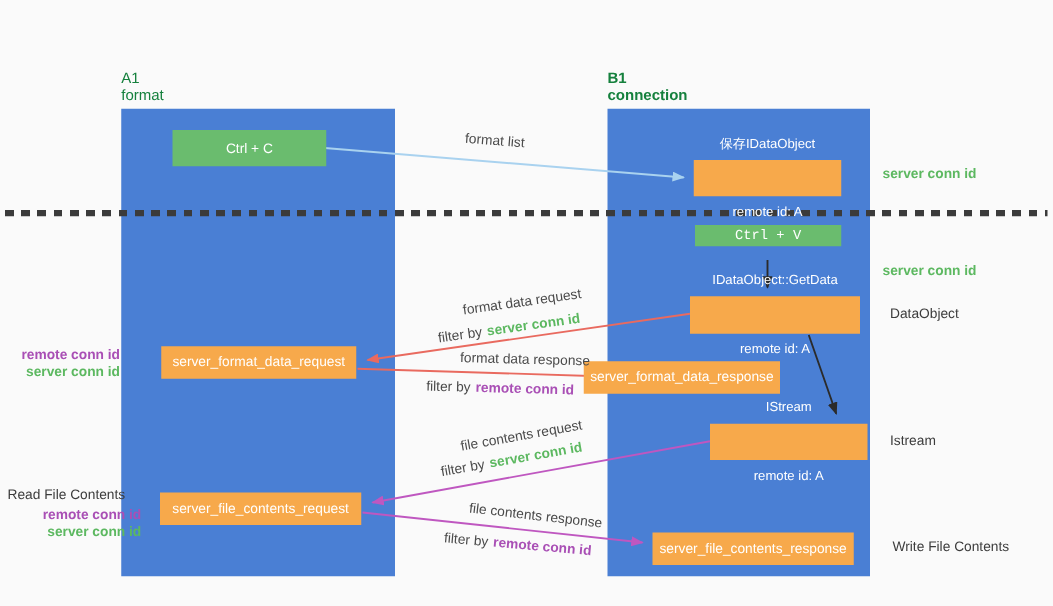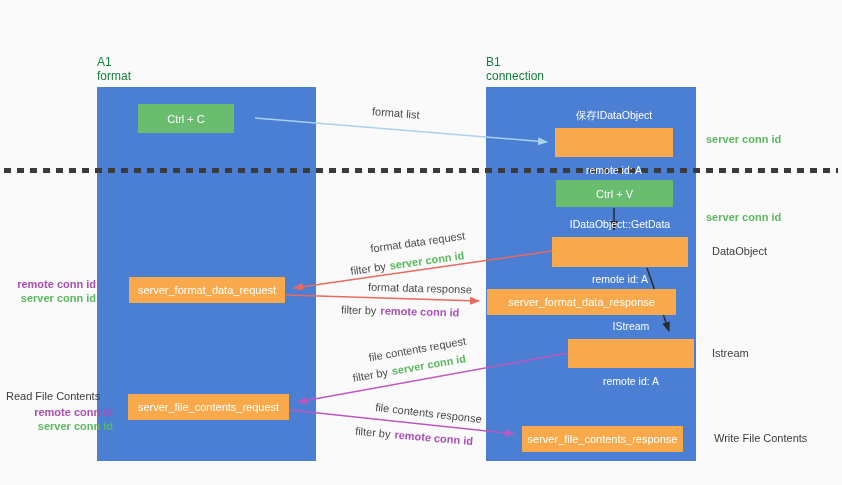--- a/index.html
+++ b/index.html
@@ -12,21 +12,21 @@
     font-size:16px; line-height:21px; color:#3d3d3d;
   }
   .lane { position:absolute; top:87px; height:374px; background:#4a7fd4; }
   .lane-a1 { left:97px; width:219px; }
   .lane-b1 { left:486px; width:210px; }
   .lane-header {
     position:absolute; top:55px; font-size:12px;
     line-height:14px; color:#15803d; z-index:3;
   }
   .lh-a1 { left:97px; width:219px; }
-  .lh-b1 { left:486px; width:210px; }
+  .lh-b1 { left:486px; width:210px;font-weight:bold; }
   .dotted-line {
     position:absolute; left:4px; top:168px; width:834px; height:5px; z-index:2;
     background:repeating-linear-gradient(90deg,#3b3b3b 0 7px,transparent 7px 13px);
   }
   .arrows { position:absolute; left:0; top:0; width:842px; height:485px; z-index:2; pointer-events:none; }
   .a-blue    { stroke:#a9d2ef; stroke-width:1.5; }
   .a-red     { stroke:#e96a5f; stroke-width:1.5; }
   .a-magenta { stroke:#bf57c0; stroke-width:1.5; }
   .a-black   { stroke:#2b2b2b; stroke-width:1.5; }
   .node {
@@ -82,43 +82,43 @@
     </defs>
     <line class="a-blue" x1="255" y1="118" x2="547" y2="142" marker-end="url(#m-blue)"></line>
     <line class="a-black" x1="614" y1="208" x2="614" y2="230" marker-end="url(#m-black)"></line>
     <line class="a-red" x1="552" y1="251" x2="294" y2="288" marker-end="url(#m-red)"></line>
     <line class="a-red" x1="286" y1="295" x2="479" y2="301" marker-end="url(#m-red)"></line>
     <line class="a-black" x1="647" y1="268" x2="669" y2="331" marker-end="url(#m-black)"></line>
     <line class="a-magenta" x1="568" y1="353" x2="298" y2="402" marker-end="url(#m-magenta)"></line>
     <line class="a-magenta" x1="290" y1="410" x2="514" y2="434" marker-end="url(#m-magenta)"></line>
   </svg>
 
-  <div class="node green" style="left:138px;top:104px;width:96px;height:29px;text-align:center;">
+  <div class="node green" style="left:138px;top:104px;width:123px;height:29px;text-align:center;">
     <span>Ctrl + C</span>
   </div>
 
   <div class="node orange two-line" style="left:555px;top:128px;width:118px;height:29px;">
     <span>保存IDataObject</span>
     <span>remote id: A</span>
   </div>
 
-  <div class="node green" style="left:556px;top:180px;width:117px;height:27px;">
+  <div class="node green" style="left:556px;top:180px;width:117px;height:17px;font-family:Liberation Mono, monospace;">
     <span>Ctrl + V</span>
   </div>
 
   <div class="node orange two-line" style="left:552px;top:237px;width:136px;height:30px;">
     <span>IDataObject::GetData</span>
     <span>remote id: A</span>
   </div>
 
   <div class="node orange" style="left:129px;top:277px;width:156px;height:26px;">
     <span>server_format_data_request</span>
   </div>
 
-  <div class="node orange" style="left:487px;top:289px;width:189px;height:26px;">
+  <div class="node orange" style="left:467px;top:289px;width:157px;height:26px;">
     <span>server_format_data_response</span>
   </div>
 
   <div class="node orange two-line" style="left:568px;top:339px;width:126px;height:29px;">
     <span>IStream</span>
     <span>remote id: A</span>
   </div>
 
   <div class="node orange" style="left:522px;top:426px;width:161px;height:26px;">
     <span>server_file_contents_response</span>

